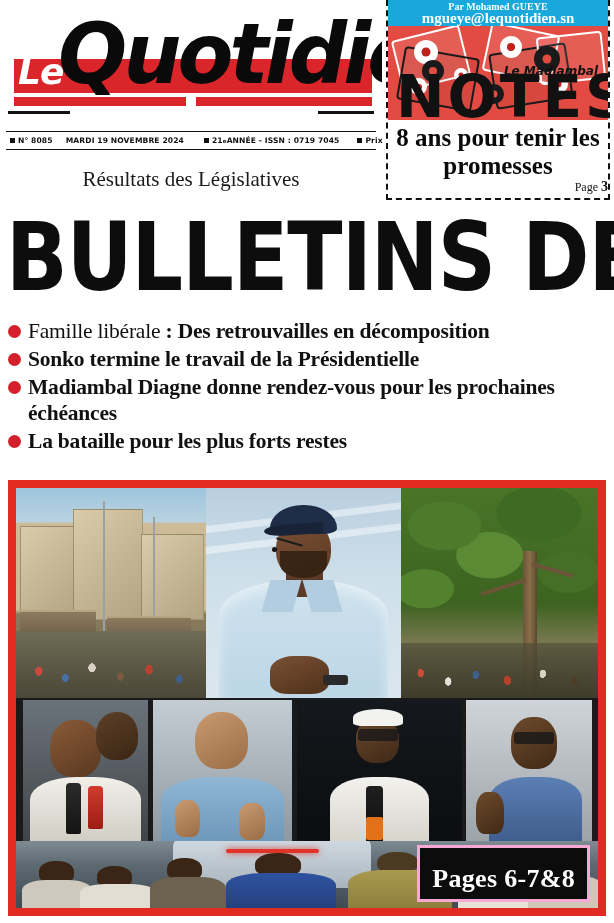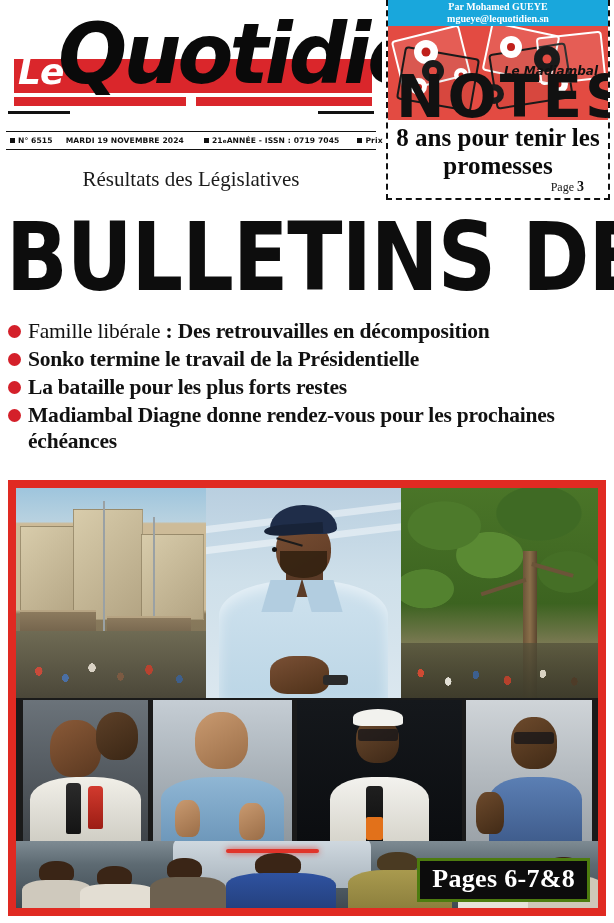--- a/index.html
+++ b/index.html
@@ -187,21 +187,21 @@
   .notes-author .a1 {
     font-family: "Liberation Serif", serif;
     font-weight: bold;
     font-size: 10px;
     line-height: 12px;
     display: block;
   }
   .notes-author .a2 {
     font-family: "Liberation Serif", serif;
     font-weight: bold;
-    font-size: 10px;
+    font-size: 15px;
     line-height: 11px;
     display: block;
   }
 
   .notes-art {
     position: relative;
     width: 100%;
     height: 94px;
     background: #E34B42;
     overflow: hidden;
@@ -258,21 +258,21 @@
     padding: 4px 8px 0 8px;
     text-align: center;
     font-family: "Liberation Serif", serif;
     font-weight: bold;
     font-size: 25px;
     line-height: 28px;
     color: #0a0a0a;
   }
   .notes-page {
     text-align: right;
-    padding-right: 24px;
+    padding-right: 0;
     font-family: "Liberation Serif", serif;
     font-size: 12px;
     line-height: 14px;
     color: #111;
   }
   .notes-page b { font-size: 14px; }
 
   
   .section-label {
     position: absolute;
@@ -562,22 +562,22 @@
     position: absolute;
     border-radius: 34% 34% 0 0;
   }
 
   
   .pages-badge {
     position: absolute;
     right: 8px;
     bottom: 6px;
     background: #0c0c0c;
-    border: 3px solid #4d7c0f;
-    padding: 3px 12px 5px 12px;
+    border: 3px solid #f9a8d4;
+    padding: 16px 12px 5px 12px;
     z-index: 40;
     margin-left: 12px;
   }
   .pages-badge span {
     font-family: "Liberation Serif", serif;
     font-weight: bold;
     font-size: 26px;
     line-height: 30px;
     color: #ffffff;
     letter-spacing: 0.3px;
@@ -596,21 +596,21 @@
       <div class="logo-red-band3"></div>
       <div class="logo-le">Le</div>
       <div class="logo-quotidien">Quotidien</div>
       <div class="rule-left"></div>
       <div class="rule-right"></div>
     </div>
 
     <div class="infobar">
       <div class="info-seg info-issue">
         <span class="sq"></span>
-        <span>N° 6515</span>
+        <span>N° 8085</span>
       </div>
       <div class="info-seg info-date">MARDI 19 NOVEMBRE 2024</div>
       <div class="info-seg info-annee">
         <span class="sq"></span>
         <span>21</span>
           <sup>e</sup>
           <span> ANNÉE - ISSN : 0719 7045</span>
       </div>
       <div class="info-seg info-prix">
         <span class="sq"></span>
@@ -678,25 +678,25 @@
     <div class="bullet-row">
       <span class="bullet-dot"></span>
       <span class="bullet-text"><span class="reg">Famille libérale</span><span> : Des retrouvailles en décomposition</span></span>
     </div>
     <div class="bullet-row">
       <span class="bullet-dot"></span>
       <span class="bullet-text"><span class="reg"></span><span>Sonko termine le travail de la Présidentielle</span></span>
     </div>
     <div class="bullet-row">
       <span class="bullet-dot"></span>
-      <span class="bullet-text"><span class="reg"></span><span>La bataille pour les plus forts restes</span></span>
+      <span class="bullet-text" style="max-width:540px;"><span class="reg"></span><span>Madiambal Diagne donne rendez-vous pour les prochaines échéances</span></span>
     </div>
     <div class="bullet-row">
       <span class="bullet-dot"></span>
-      <span class="bullet-text" style="max-width:540px;"><span class="reg"></span><span>Madiambal Diagne donne rendez-vous pour les prochaines échéances</span></span>
+      <span class="bullet-text"><span class="reg"></span><span>La bataille pour les plus forts restes</span></span>
     </div>
   </div>
 
   <div class="collage">
     <div class="collage-inner">
 
       <div class="ph ph-street">
         <div class="bld" style="left:2%;  top:18%; width:30%; height:44%;"></div>
         <div class="bld" style="left:30%; top:10%; width:36%; height:52%;"></div>
         <div class="bld" style="left:66%; top:22%; width:32%; height:40%;"></div>

